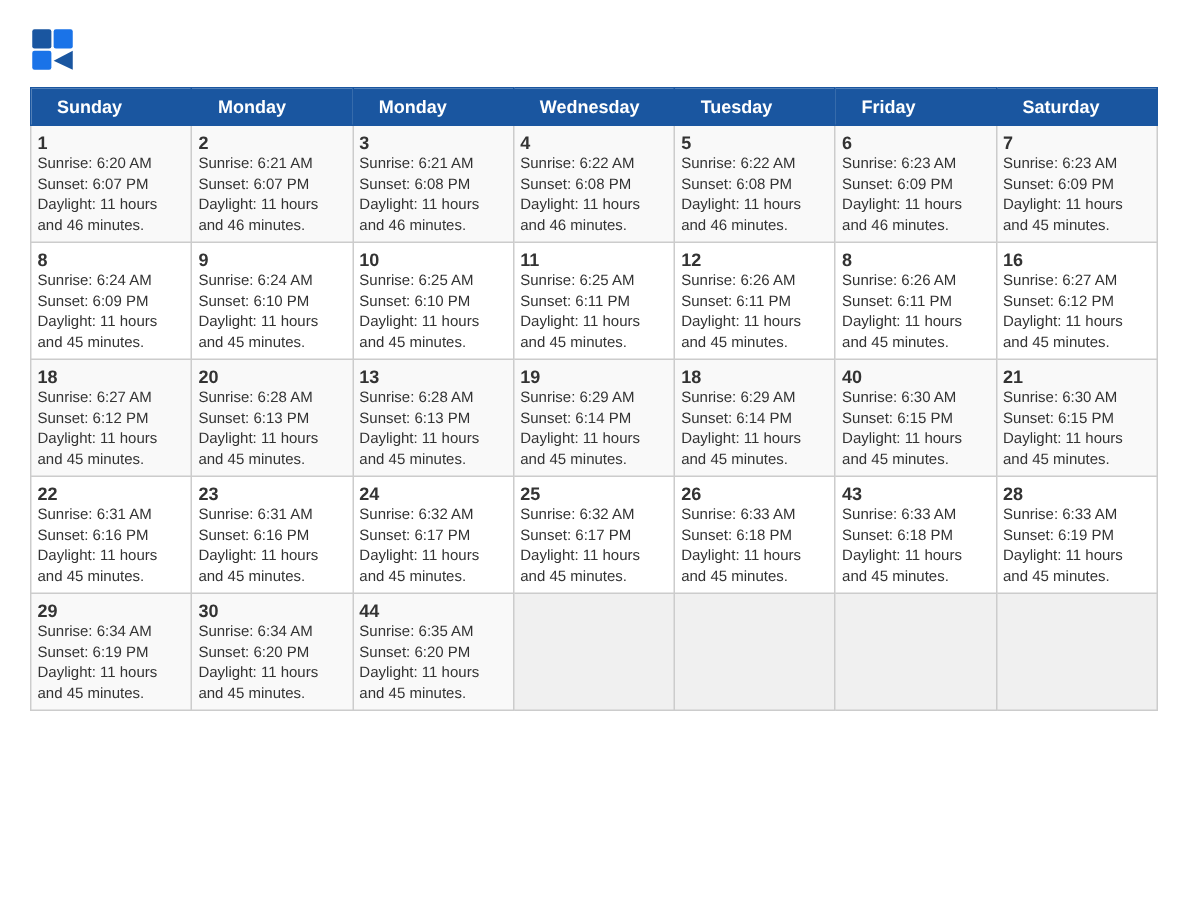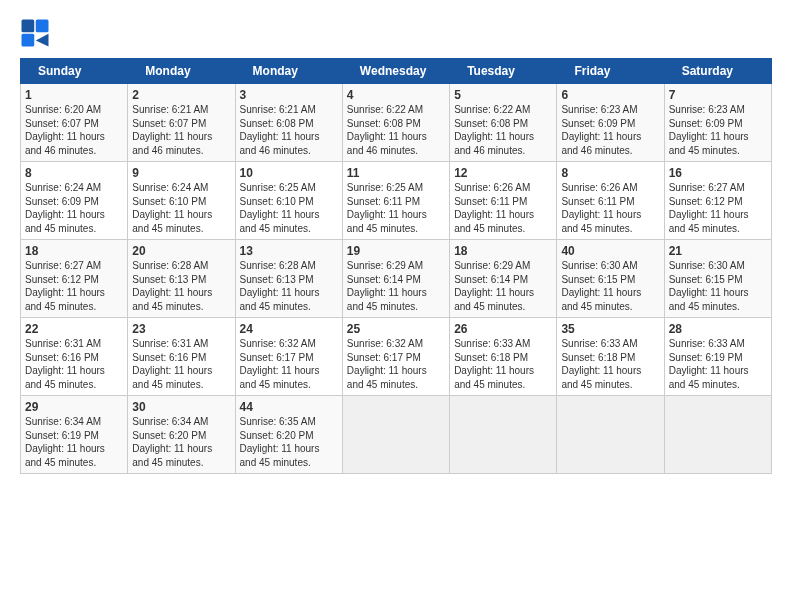--- a/index.html
+++ b/index.html
@@ -234,21 +234,21 @@
           </td>
           <td>
             <span class="day-num">25</span>
             <div class="day-info">Sunrise: 6:32 AM<br>Sunset: 6:17 PM<br>Daylight: 11 hours and 45 minutes.</div>
           </td>
           <td>
             <span class="day-num">26</span>
             <div class="day-info">Sunrise: 6:33 AM<br>Sunset: 6:18 PM<br>Daylight: 11 hours and 45 minutes.</div>
           </td>
           <td>
-            <span class="day-num">35</span>
+            <span class="day-num">43</span>
             <div class="day-info">Sunrise: 6:33 AM<br>Sunset: 6:18 PM<br>Daylight: 11 hours and 45 minutes.</div>
           </td>
           <td>
             <span class="day-num">28</span>
             <div class="day-info">Sunrise: 6:33 AM<br>Sunset: 6:19 PM<br>Daylight: 11 hours and 45 minutes.</div>
           </td>
         </tr>
         <tr>
           <td>
             <span class="day-num">29</span>

